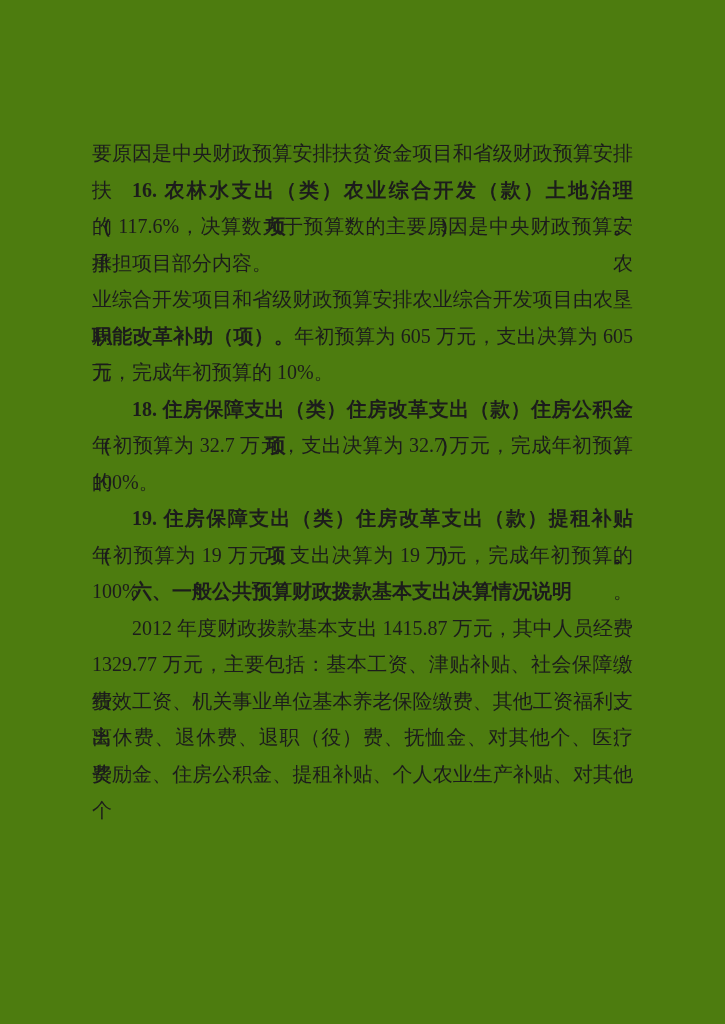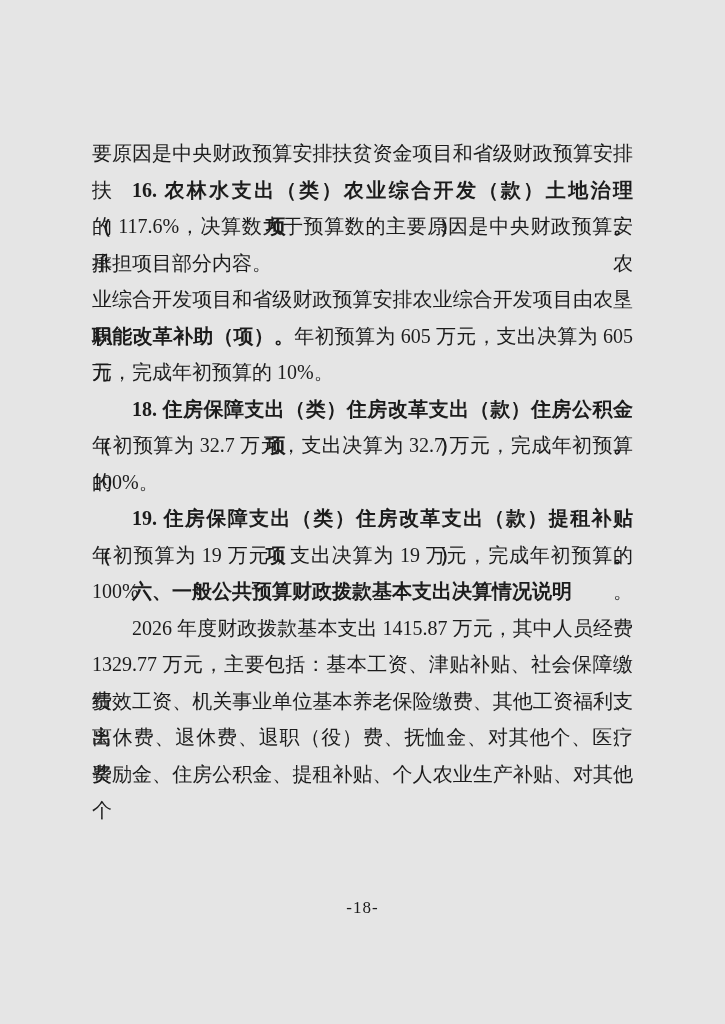--- a/index.html
+++ b/index.html
@@ -6,21 +6,21 @@
   body {
     width: 725px; height: 1024px;
     background: #ffffff;
     font-family: "Liberation Serif", "DejaVu Serif", serif;
     color: #1c1c1c;
     overflow: hidden;
   }
   .page {
     position: relative;
     width: 725px; height: 1024px;
-    background: #e5e5e5;
+    background: #4d7c0f;
   }
   .content {
     position: absolute;
     left: 92px; top: 135px;
     width: 541px;
   }
   .line {
     font-size: 20px;
     line-height: 36.5px;
     height: 36.5px;
@@ -65,22 +65,21 @@
 
     <div class="line f i"><span class="bd">18. 住房保障支出（类）住房改革支出（款）住房公积金（项）。</span></div>
     <div class="line f"><span>年初预算为 32.7 万元，支出决算为 32.7 万元，完成年初预算的</span></div>
     <div class="line e"><span>100%。</span></div>
 
     <div class="line f i"><span class="bd">19. 住房保障支出（类）住房改革支出（款）提租补贴（项）。</span></div>
     <div class="line f"><span>年初预算为 19 万元，支出决算为 19 万元，完成年初预算的 100%。</span></div>
 
     <div class="line e i"><span class="bd h">六、一般公共预算财政拨款基本支出决算情况说明</span></div>
 
-    <div class="line f i"><span>2026 年度财政拨款基本支出 1415.87 万元，其中人员经费</span></div>
+    <div class="line f i"><span>2012 年度财政拨款基本支出 1415.87 万元，其中人员经费</span></div>
     <div class="line f"><span>1329.77 万元，主要包括：基本工资、津贴补贴、社会保障缴费、</span></div>
     <div class="line f"><span>绩效工资、机关事业单位基本养老保险缴费、其他工资福利支出、</span></div>
     <div class="line f"><span>离休费、退休费、退职（役）费、抚恤金、对其他个、医疗费、</span></div>
     <div class="line f"><span>奖励金、住房公积金、提租补贴、个人农业生产补贴、对其他个</span></div>
 
   </div>
 
-  <div class="footer">-18-</div>
 </div>
 
 </body></html>

